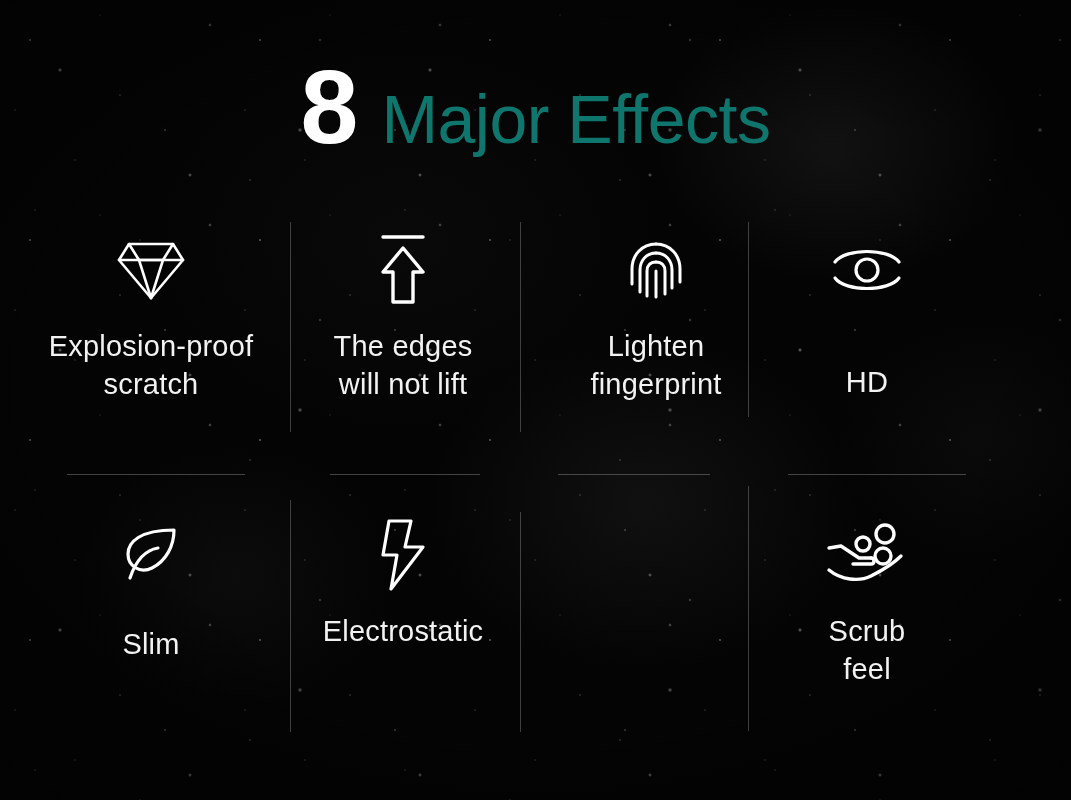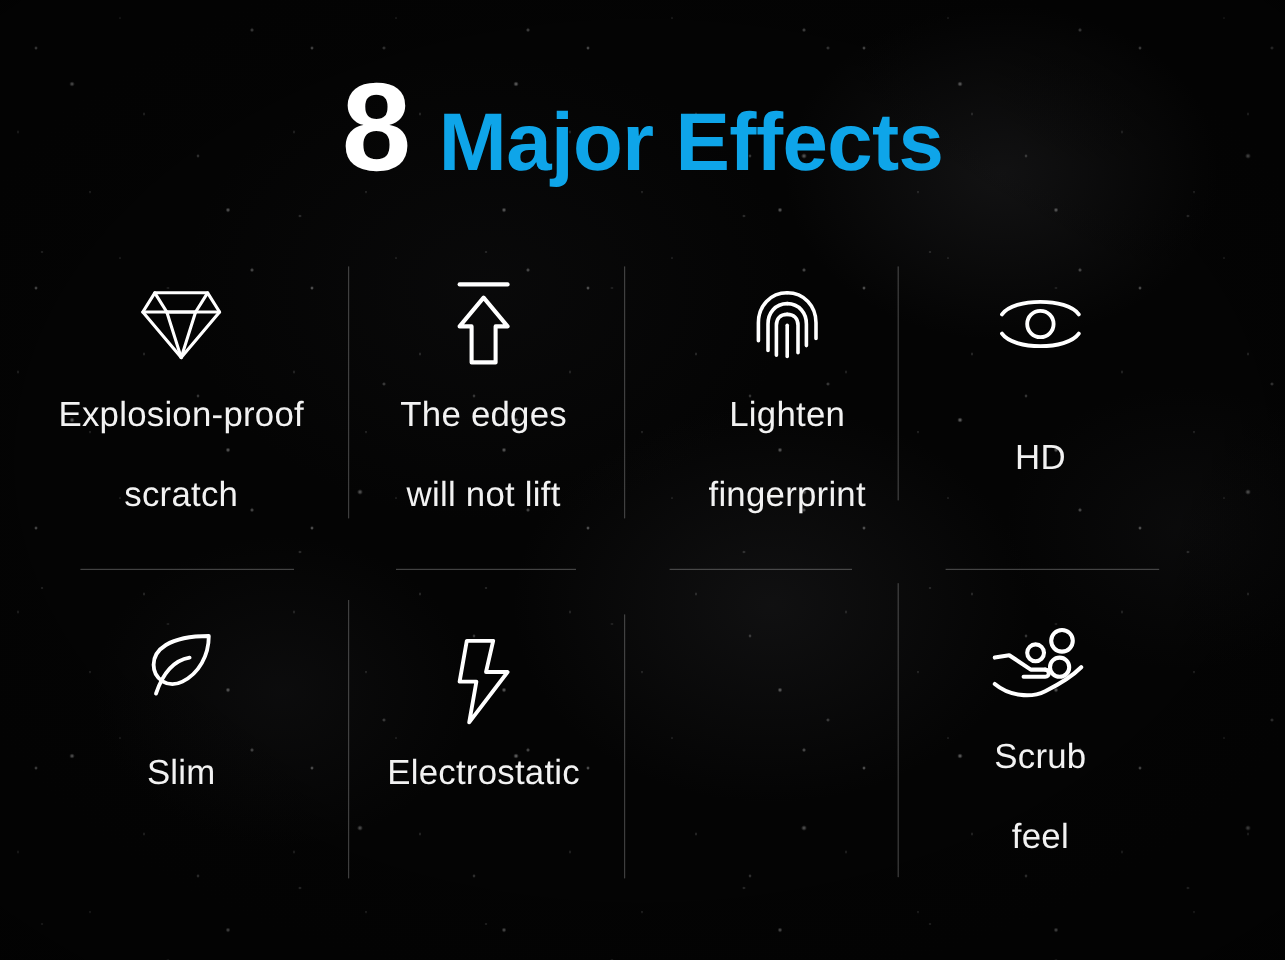--- a/index.html
+++ b/index.html
@@ -83,24 +83,24 @@
     font-weight: bold;
     font-size: 104px;
     line-height: 1;
     color: #ffffff;
     vertical-align: baseline;
     letter-spacing: -1px;
   }
   .title-text {
     display: inline-block;
     font-family: "Liberation Sans", sans-serif;
-    font-weight: bold;
+    font-weight: normal;
     font-size: 68px;
     line-height: 1;
-    color: #0ea5e9;
+    color: #0f766e;
     vertical-align: baseline;
     margin-left: 24px;
     letter-spacing: -0.5px;
   }
 
   
   .grid {
     position: absolute;
     left: 0;
     top: 205px;
@@ -123,30 +123,30 @@
   }
   .cell-label {
     margin-top: 12px;
     font-family: "Liberation Sans", sans-serif;
     font-weight: normal;
     font-size: 29px;
     line-height: 1.32;
     color: #f2f2f2;
     letter-spacing: 0.2px;
   }
-  .cell-label .l2 { display: block; margin-top: 29px; }
+  .cell-label .l2 { display: block; }
 
   
   .r1c1 { left:  36px; top: 20px; }
   .r1c2 { left: 288px; top: 20px; }
   .r1c3 { left: 541px; top: 20px; }
   .r1c4 { left: 752px; top: 20px; }
   
   .r2c1 { left:  36px; top: 305px; }
-  .r2c2 { left: 288px; top: 318px; }
+  .r2c2 { left: 288px; top: 305px; }
   .r2c3 { left: 521px; top: 305px; }
   .r2c4 { left: 752px; top: 305px; }
 
   
   .cell.hd .cell-label { margin-top: 48px; }
   .cell.slim .cell-label { margin-top: 25px; }
 
   
   .divider-v {
     position: absolute;

